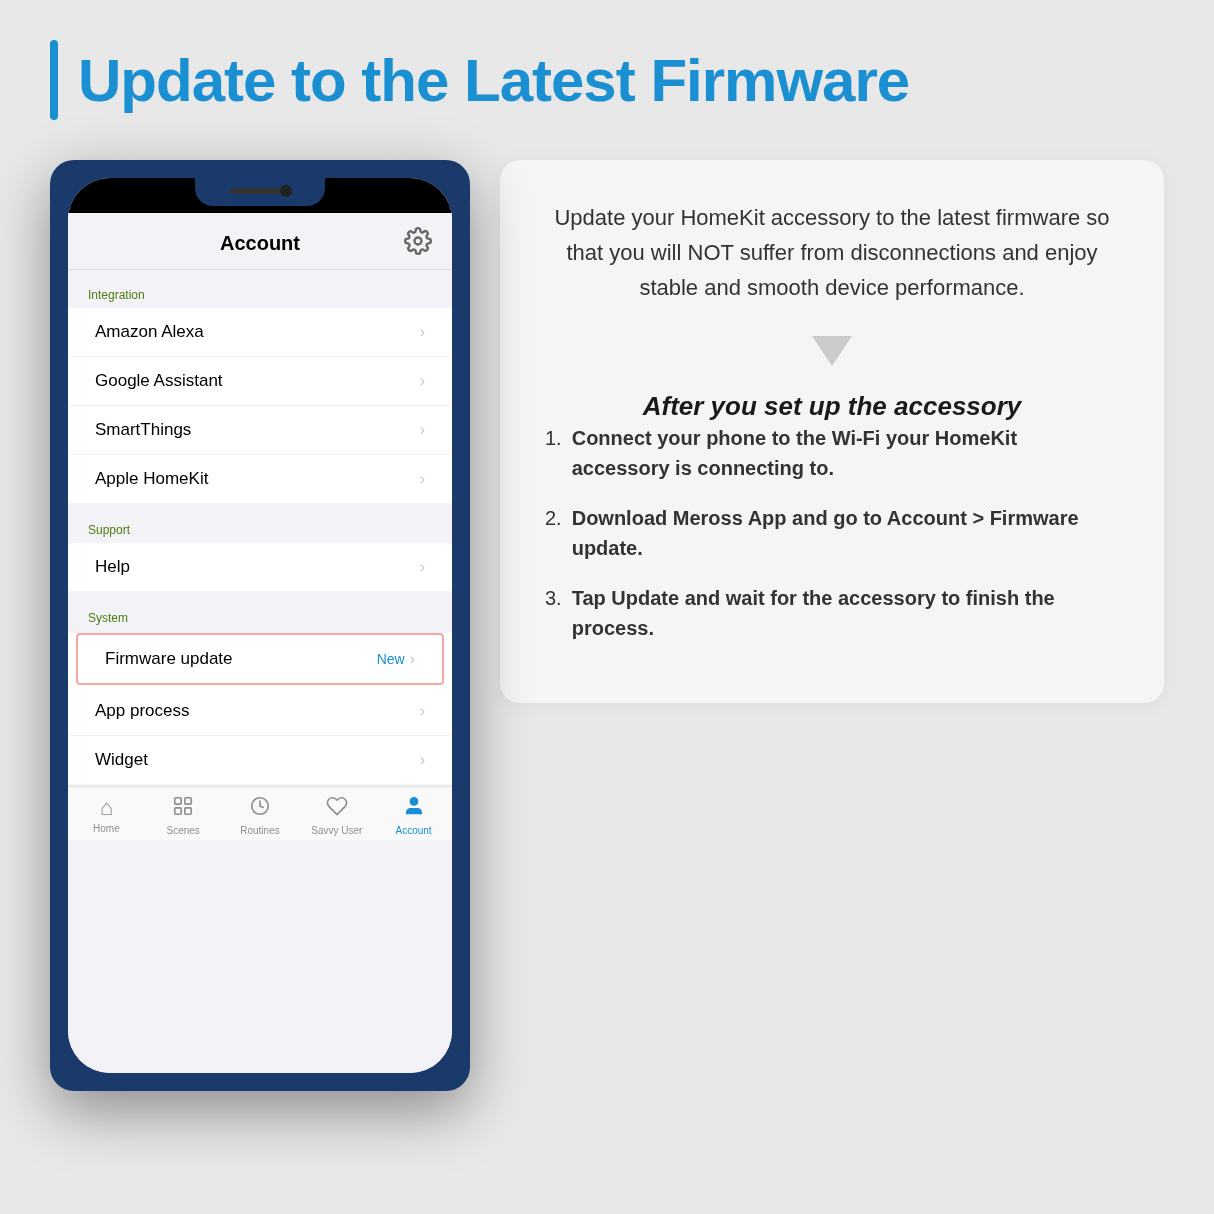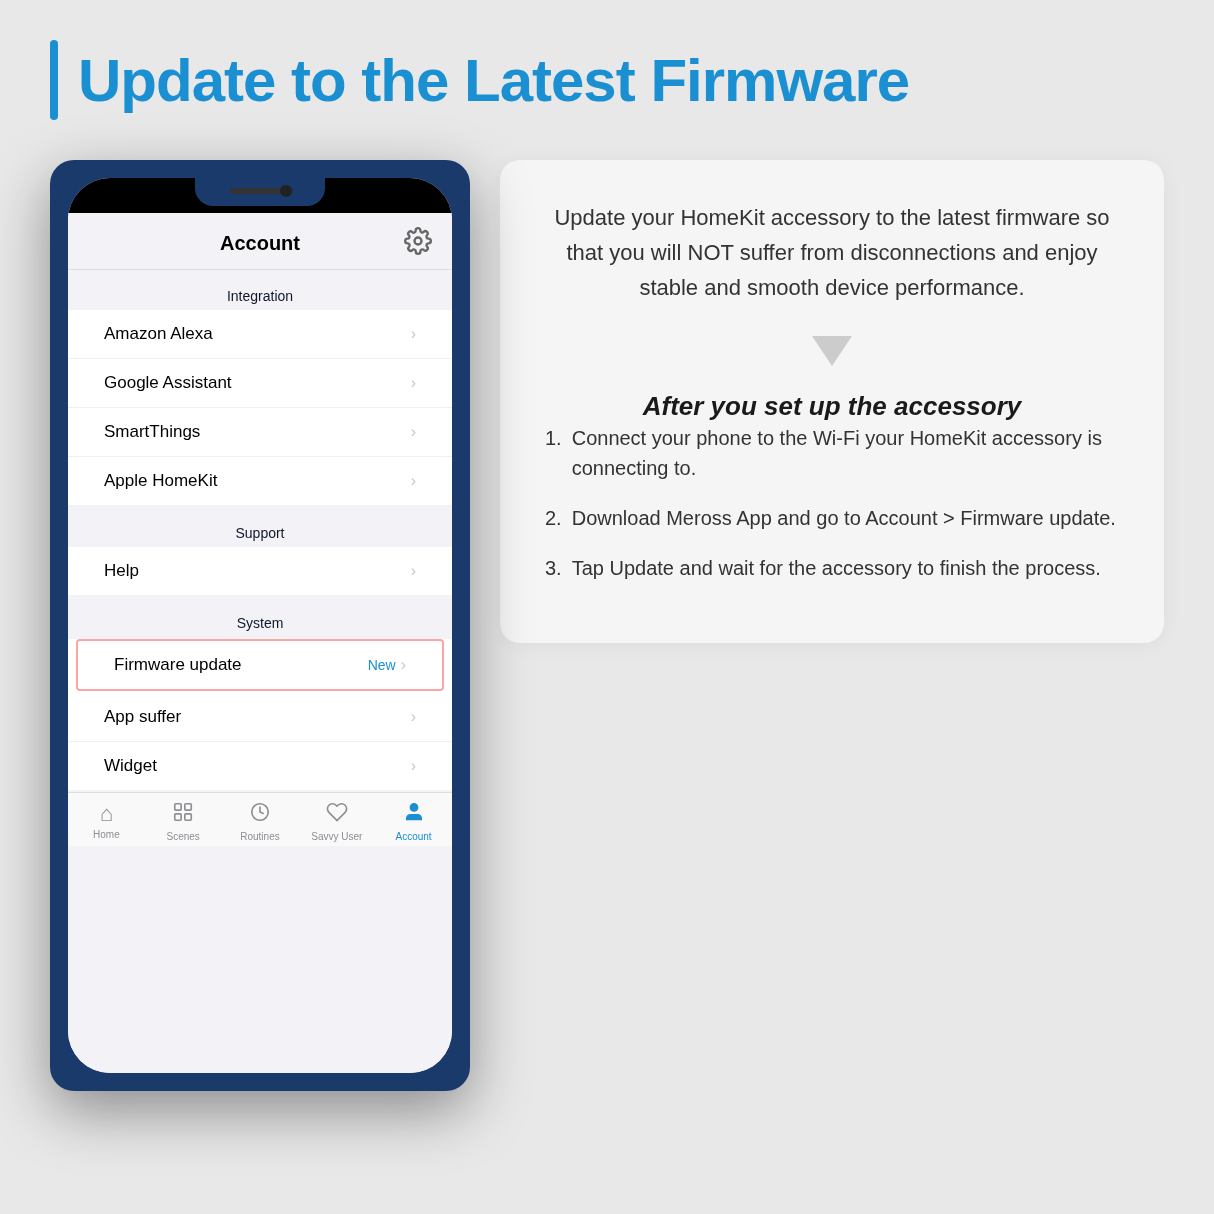--- a/index.html
+++ b/index.html
@@ -121,34 +121,33 @@
       flex: 1;
     }
     .gear-icon {
       width: 28px;
       height: 28px;
       color: #666;
     }
 
     .section-label {
       padding: 18px 20px 6px;
-      font-size: 14px;
-      color: #0f172a;
+      font-size: 12px;
+      color: #4d7c0f;
       font-weight: 400;
-      text-align: center;
     }
     .menu-group {
       background: #fff;
       margin: 0 0 2px 0;
     }
     .menu-item {
       display: flex;
       align-items: center;
       justify-content: space-between;
-      padding: 14px 36px;
+      padding: 14px 27px;
       border-bottom: 1px solid #f0f0f0;
       background: #fff;
     }
     .menu-item:last-child {
       border-bottom: none;
     }
     .menu-item-text {
       font-size: 17px;
       color: #000;
     }
@@ -249,21 +248,21 @@
       line-height: 1.5;
       margin-bottom: 20px;
       display: flex;
       gap: 10px;
     }
     .step-number {
       font-weight: 400;
       flex-shrink: 0;
     }
     .step-text {
-      font-weight: 400;
+      font-weight: 700;
     }
   </style>
 </head>
 <body>
 
 <div class="header">
   <div class="header-bar"></div>
   <h1 class="header-title">Update to the Latest Firmware</h1>
 </div>
 
@@ -325,21 +324,21 @@
           <div class="menu-group">
 
             <div class="menu-item highlighted">
               <span class="menu-item-text">Firmware update</span>
               <div class="menu-item-right">
                 <span class="menu-badge-new">New</span>
                 <span class="chevron">›</span>
               </div>
             </div>
             <div class="menu-item">
-              <span class="menu-item-text">App suffer</span>
+              <span class="menu-item-text">App process</span>
               <span class="chevron">›</span>
             </div>
             <div class="menu-item">
               <span class="menu-item-text">Widget</span>
               <span class="chevron">›</span>
             </div>
           </div>
 
 
           <div class="tab-bar">

